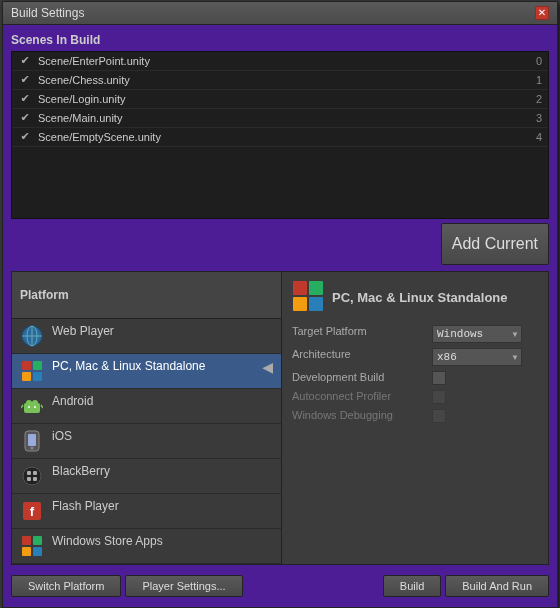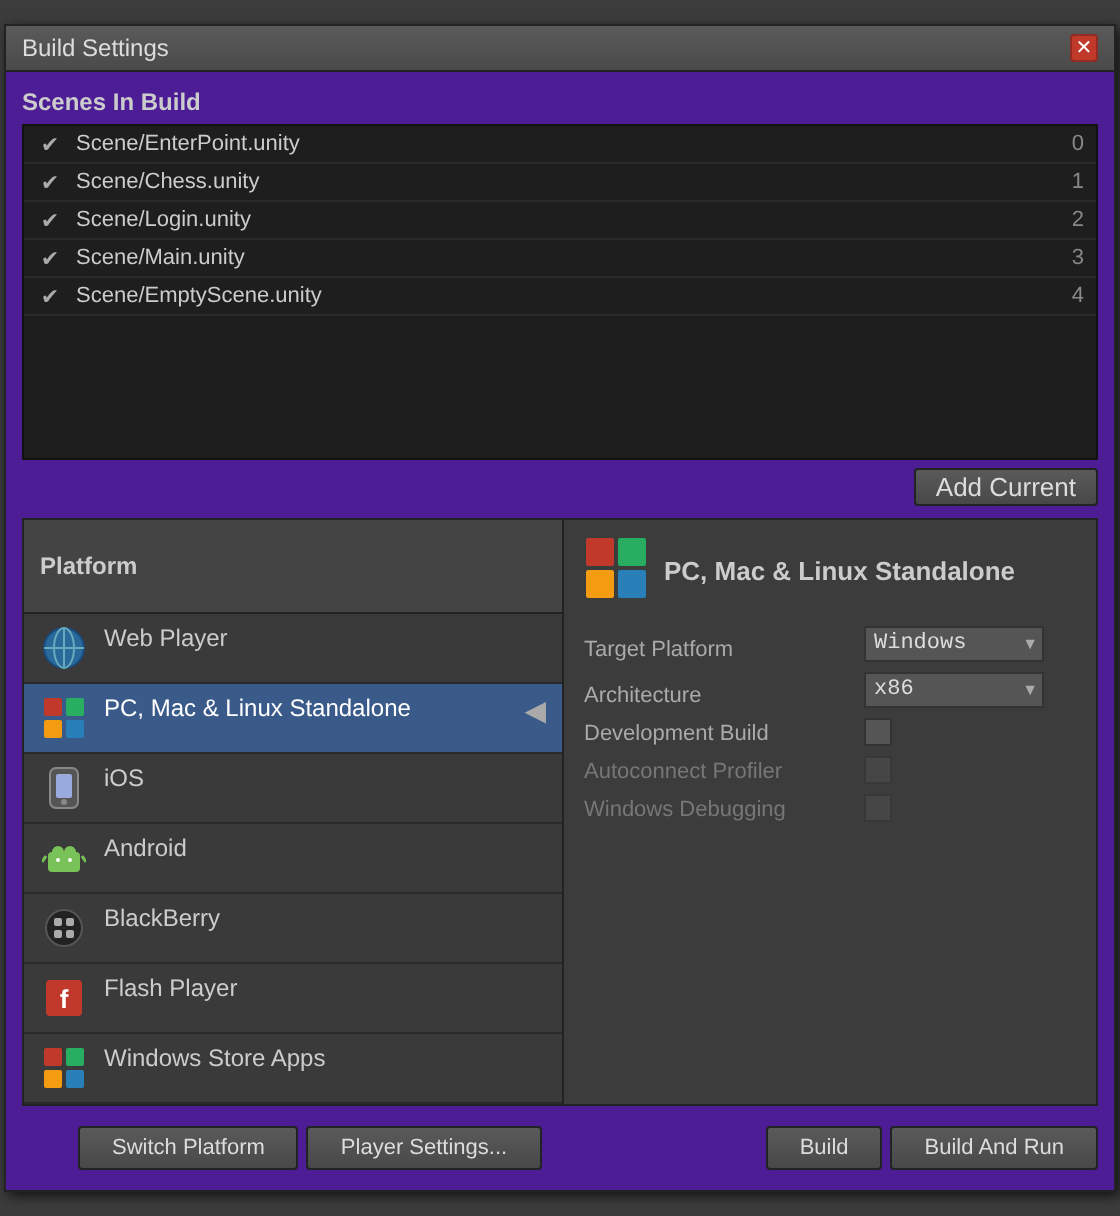--- a/index.html
+++ b/index.html
@@ -87,22 +87,22 @@
     }
     .add-current-row {
       display: flex;
       justify-content: flex-end;
       margin-bottom: 6px;
     }
     .btn-small {
       background: linear-gradient(to bottom, #5a5a5a, #484848);
       color: #ddd;
       border: 1px solid #222;
-      padding: 1px 10px;
-      font-size: 13px;
+      padding: 11px 10px;
+      font-size: 16px;
       cursor: pointer;
       border-radius: 2px;
     }
     .platform-list-header {
       background: #444;
       color: #ccc;
       padding: 16px 8px;
       font-weight: bold;
       border-bottom: 1px solid #222;
     }
@@ -139,21 +139,21 @@
       gap: 8px;
       margin-bottom: 10px;
     }
     .platform-details-title {
       color: #ccc;
       font-size: 13px;
       font-weight: bold;
     }
     .settings-row {
       display: flex;
-      align-items: flex-end;
+      align-items: flex-start;
       margin-bottom: 5px;
       font-size: 11px;
     }
     .settings-label {
       color: #aaa;
       width: 140px;
     }
     .settings-label.dim { color: #777; }
     .settings-dropdown {
       background: #555;
@@ -187,21 +187,20 @@
       height: 14px;
       background: #555;
       border: 1px solid #333;
       display: inline-block;
     }
     .bottom-bar {
       display: flex;
       align-items: flex-start;
       justify-content: space-between;
       padding: 4px 0 2px 0;
-      margin-left: 28px;
     }
     .bottom-left { display: flex; gap: 4px; }
     .bottom-right { display: flex; gap: 4px; }
     .btn-main {
       background: linear-gradient(to bottom, #5a5a5a, #484848);
       color: #ddd;
       border: 1px solid #222;
       padding: 4px 16px;
       font-size: 11px;
       cursor: pointer;
@@ -280,41 +279,41 @@
               <rect x="12" y="12" width="9" height="9" rx="1" fill="#2980b9"></rect>
             </svg>
           </div>
           <span>PC, Mac &amp; Linux Standalone</span>
           <span style="margin-left:auto; color:#aaa; font-size:14px;">◀</span>
         </div>
 
         <div class="platform-item">
           <div class="platform-icon">
             <svg width="22" height="22" viewBox="0 0 22 22">
-              <rect x="4" y="1" width="14" height="20" rx="3" fill="#555" stroke="#888" stroke-width="1"></rect>
-              <rect x="7" y="4" width="8" height="12" rx="1" fill="#9ad"></rect>
-              <circle cx="11" cy="18" r="1.5" fill="#888"></circle>
-            </svg>
-          </div>
-          <span>iOS</span>
-        </div>
-
-        <div class="platform-item">
-          <div class="platform-icon">
-            <svg width="22" height="22" viewBox="0 0 22 22">
               <rect x="3" y="8" width="16" height="10" rx="2" fill="#78c257"></rect>
               <circle cx="8" cy="8" r="3" fill="#78c257"></circle>
               <circle cx="14" cy="8" r="3" fill="#78c257"></circle>
               <circle cx="8" cy="12" r="1" fill="#fff"></circle>
               <circle cx="14" cy="12" r="1" fill="#fff"></circle>
               <line x1="2" y1="10" x2="0" y2="13" stroke="#78c257" stroke-width="1.5"></line>
               <line x1="20" y1="10" x2="22" y2="13" stroke="#78c257" stroke-width="1.5"></line>
             </svg>
           </div>
           <span>Android</span>
+        </div>
+
+        <div class="platform-item">
+          <div class="platform-icon">
+            <svg width="22" height="22" viewBox="0 0 22 22">
+              <rect x="4" y="1" width="14" height="20" rx="3" fill="#555" stroke="#888" stroke-width="1"></rect>
+              <rect x="7" y="4" width="8" height="12" rx="1" fill="#9ad"></rect>
+              <circle cx="11" cy="18" r="1.5" fill="#888"></circle>
+            </svg>
+          </div>
+          <span>iOS</span>
         </div>
 
         <div class="platform-item">
           <div class="platform-icon">
             <svg width="22" height="22" viewBox="0 0 22 22">
               <rect x="2" y="2" width="18" height="18" rx="9" fill="#222" stroke="#555" stroke-width="1"></rect>
               <rect x="6" y="6" width="4" height="4" rx="1" fill="#aaa"></rect>
               <rect x="12" y="6" width="4" height="4" rx="1" fill="#aaa"></rect>
               <rect x="6" y="12" width="4" height="4" rx="1" fill="#aaa"></rect>
               <rect x="12" y="12" width="4" height="4" rx="1" fill="#aaa"></rect>

